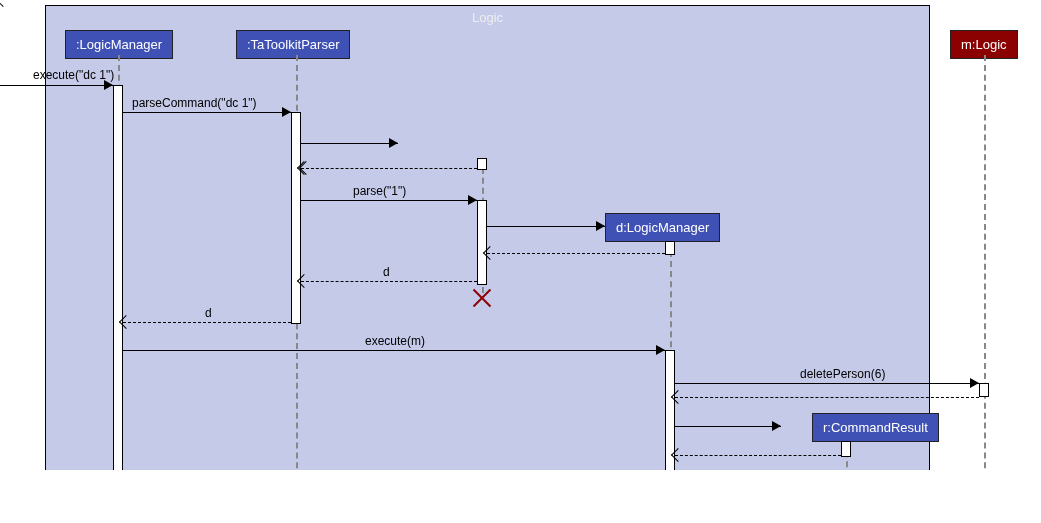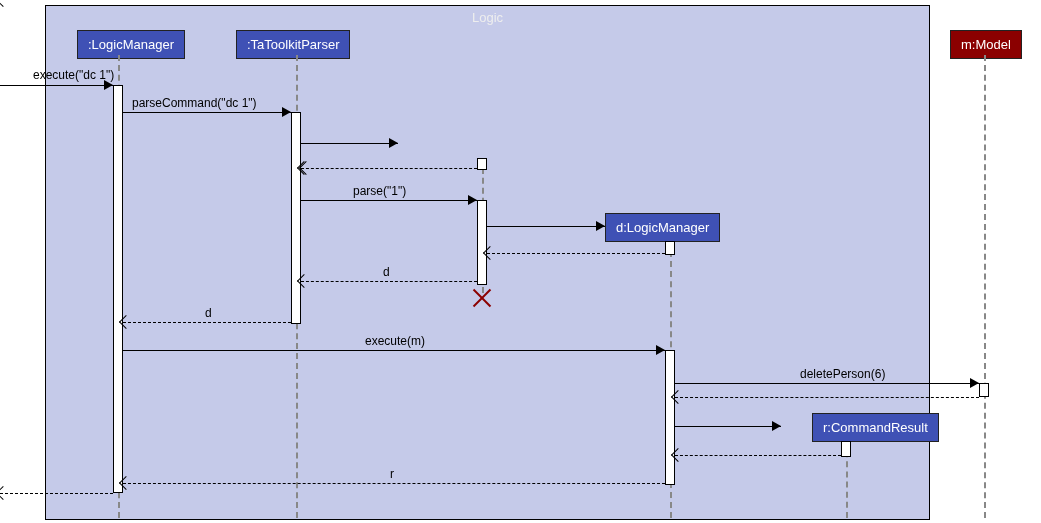--- a/index.html
+++ b/index.html
@@ -1,17 +1,17 @@
 <!DOCTYPE html>
 <html><head>
   <meta charset="utf-8">
   <style>
     * { box-sizing: border-box; margin: 0; padding: 0; }
     body { font-family: sans-serif; font-size: 13px; background: #fff; }
-    .diagram { position: relative; width: 1041px; height: 523px; }
+    .diagram { position: relative; width: 1041px; height: 470px; }
     .frame { position: absolute; border: 1px solid #000; }
     .frame-logic { background: #c5cae9; left: 45px; top: 5px; width: 885px; height: 515px; }
     .frame-model { background: #f48fb1; left: 932px; top: 5px; width: 103px; height: 515px; }
     .frame-title { text-align: center; font-size: 13px; padding: 4px; color: #fff; }
     .frame-logic .frame-title { background: #c5cae9; color: #eee; font-weight: normal; }
     .frame-model .frame-title { color: #eee; }
     .participant { position: absolute; background: #3f51b5; color: #fff; padding: 6px 10px; border: 1px solid #222; font-size: 13px; white-space: nowrap; }
     .participant.model { background: #8b0000; }
     .lifeline { position: absolute; width: 0; border-left: 2px dashed #888; top: 55px; height: 463px; }
     .activation { position: absolute; width: 10px; background: #fff; border: 1px solid #000; }
@@ -27,25 +27,25 @@
   </style>
 </head>
 <body>
 
 <div class="diagram">
 
   <div class="frame frame-logic">
     <div class="frame-title">Logic</div>
   </div>
 
-  <div class="participant" style="left:77px; top:30px;">:LogicManager</div>
+  <div class="participant" style="left:65px; top:30px;">:LogicManager</div>
   <div class="participant" style="left:236px; top:30px;">:TaToolkitParser</div>
   <div class="participant" style="left:605px; top:213px;">d:LogicManager</div>
   <div class="participant" style="left:812px; top:413px;">r:CommandResult</div>
-  <div class="participant model" style="left:950px; top:30px;">m:Model</div>
+  <div class="participant model" style="left:950px; top:30px;">m:Logic</div>
 
   <div class="lifeline" style="left:118px;"></div>
   <div class="lifeline" style="left:296px;"></div>
   <div class="lifeline" style="left:482px; top:158px; height:135px;"></div>
   <div class="lifeline" style="left:670px; top:241px; height:277px;"></div>
   <div class="lifeline" style="left:846px; top:441px; height:77px;"></div>
   <div class="lifeline" style="left:984px;"></div>
 
   <div class="activation" style="left:113px; top:85px; height:408px;"></div>
   <div class="activation" style="left:291px; top:112px; height:212px;"></div>

